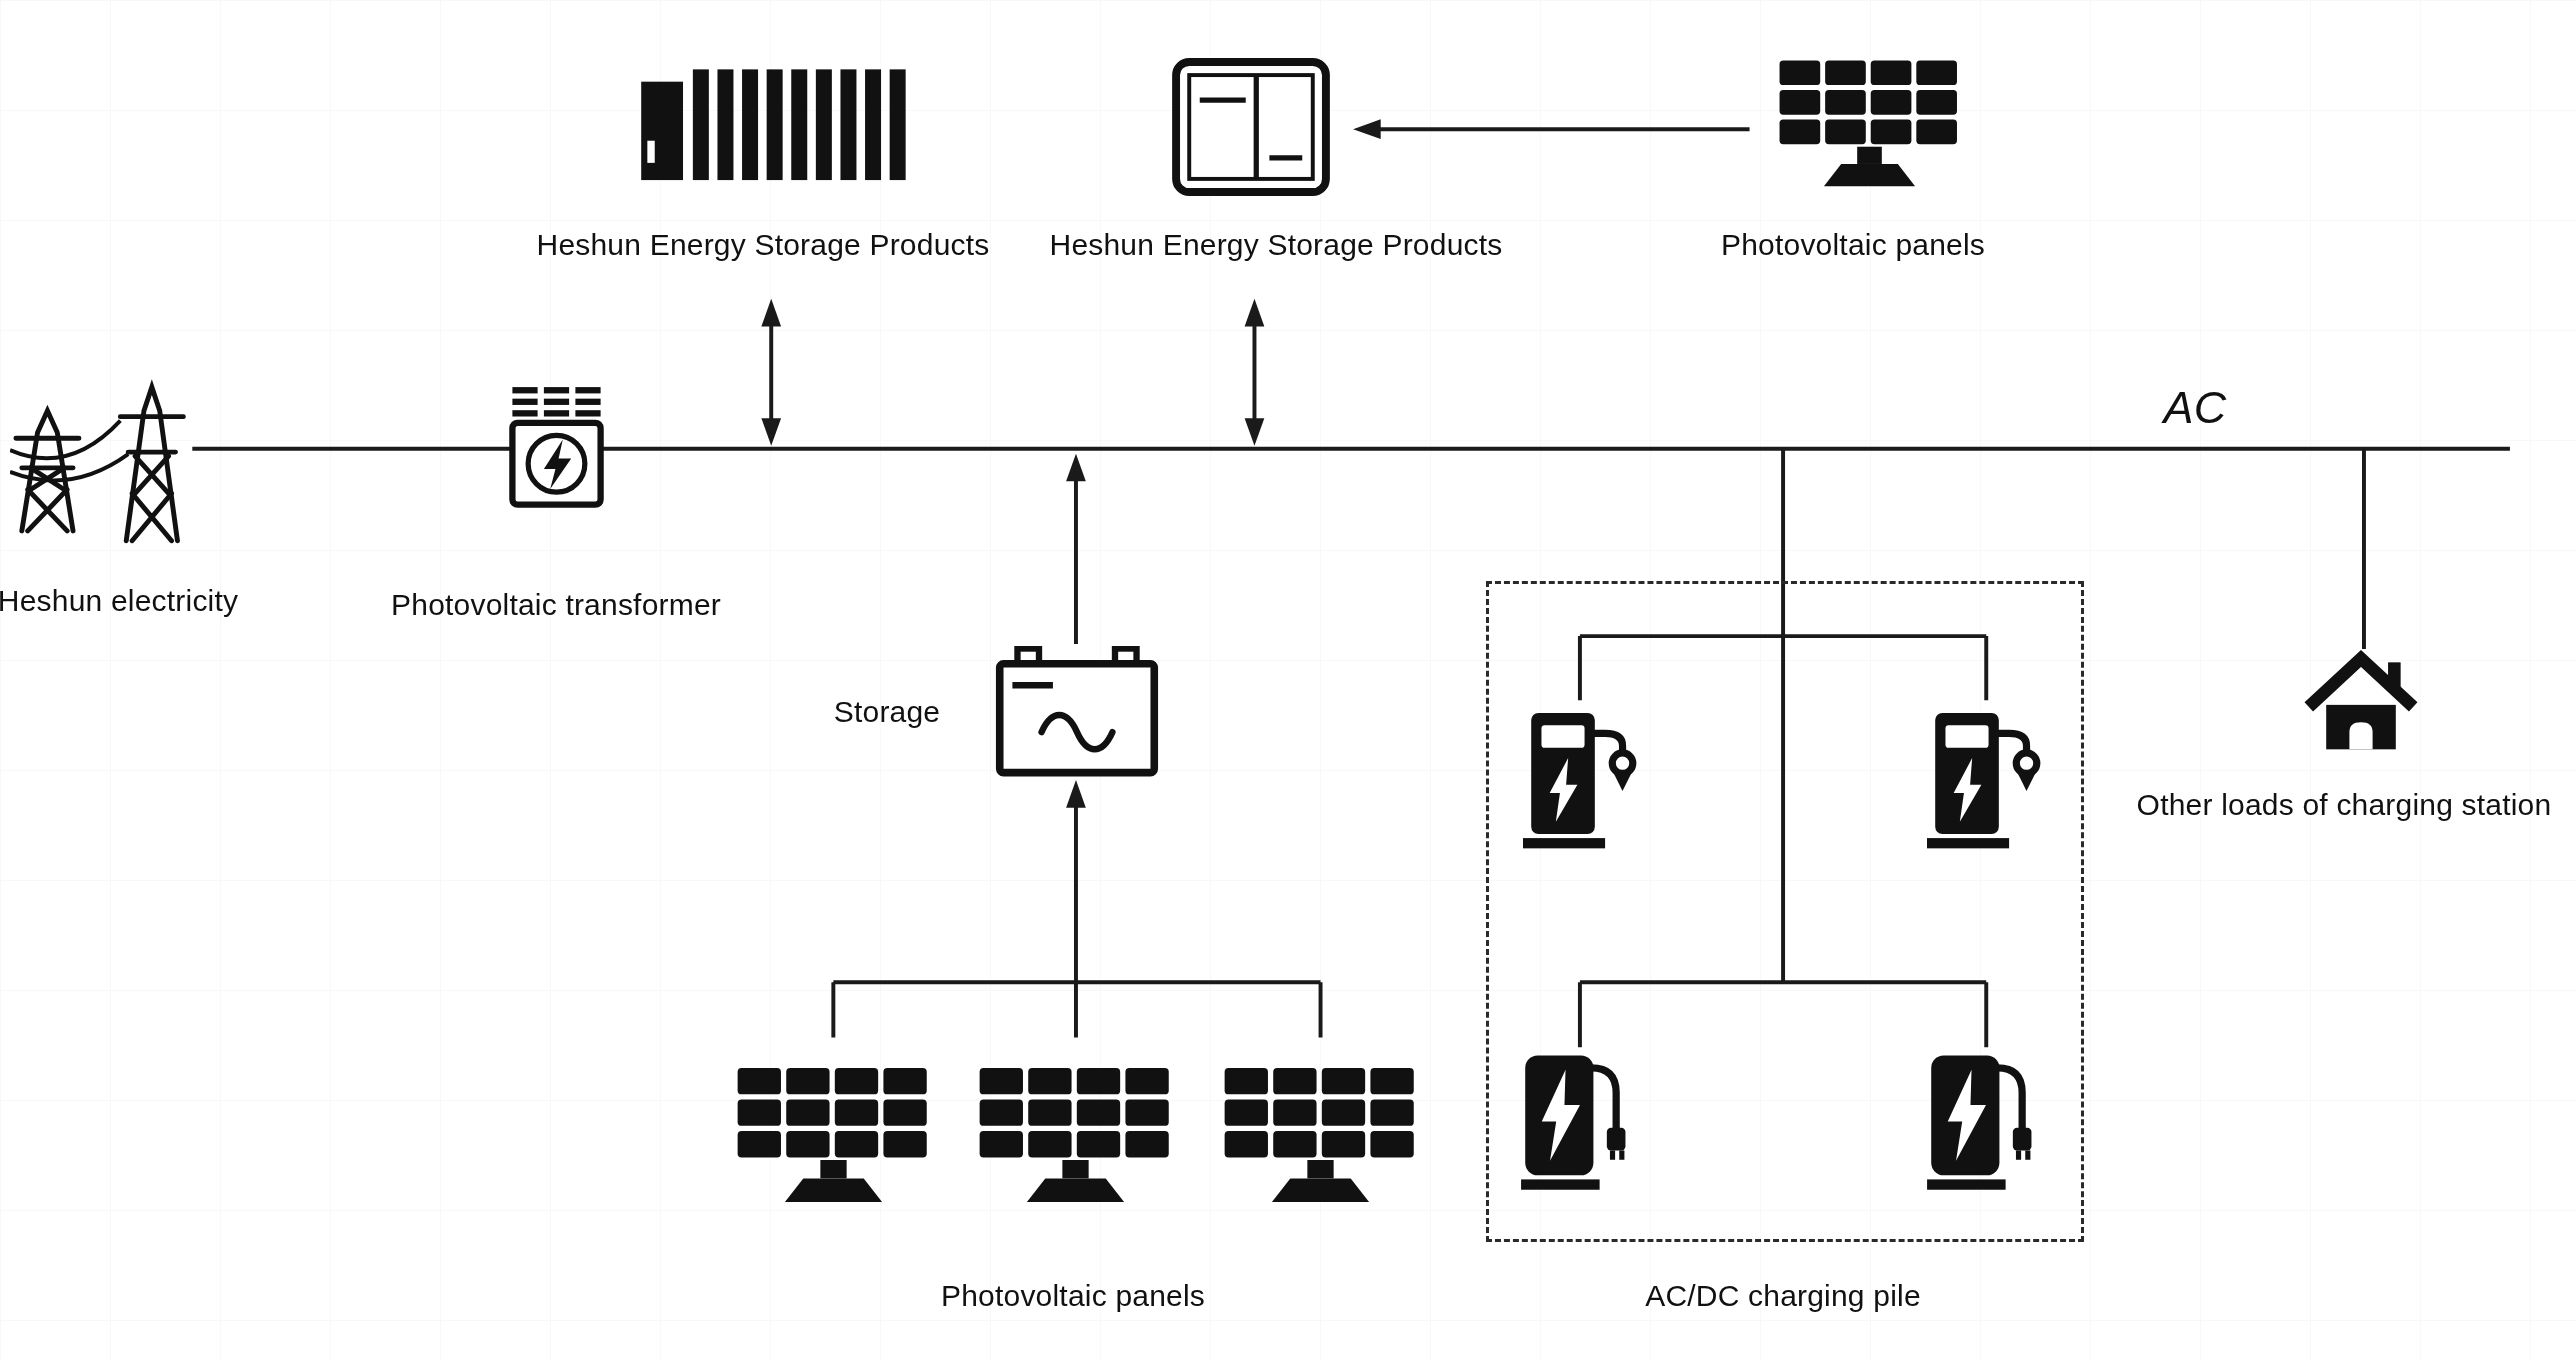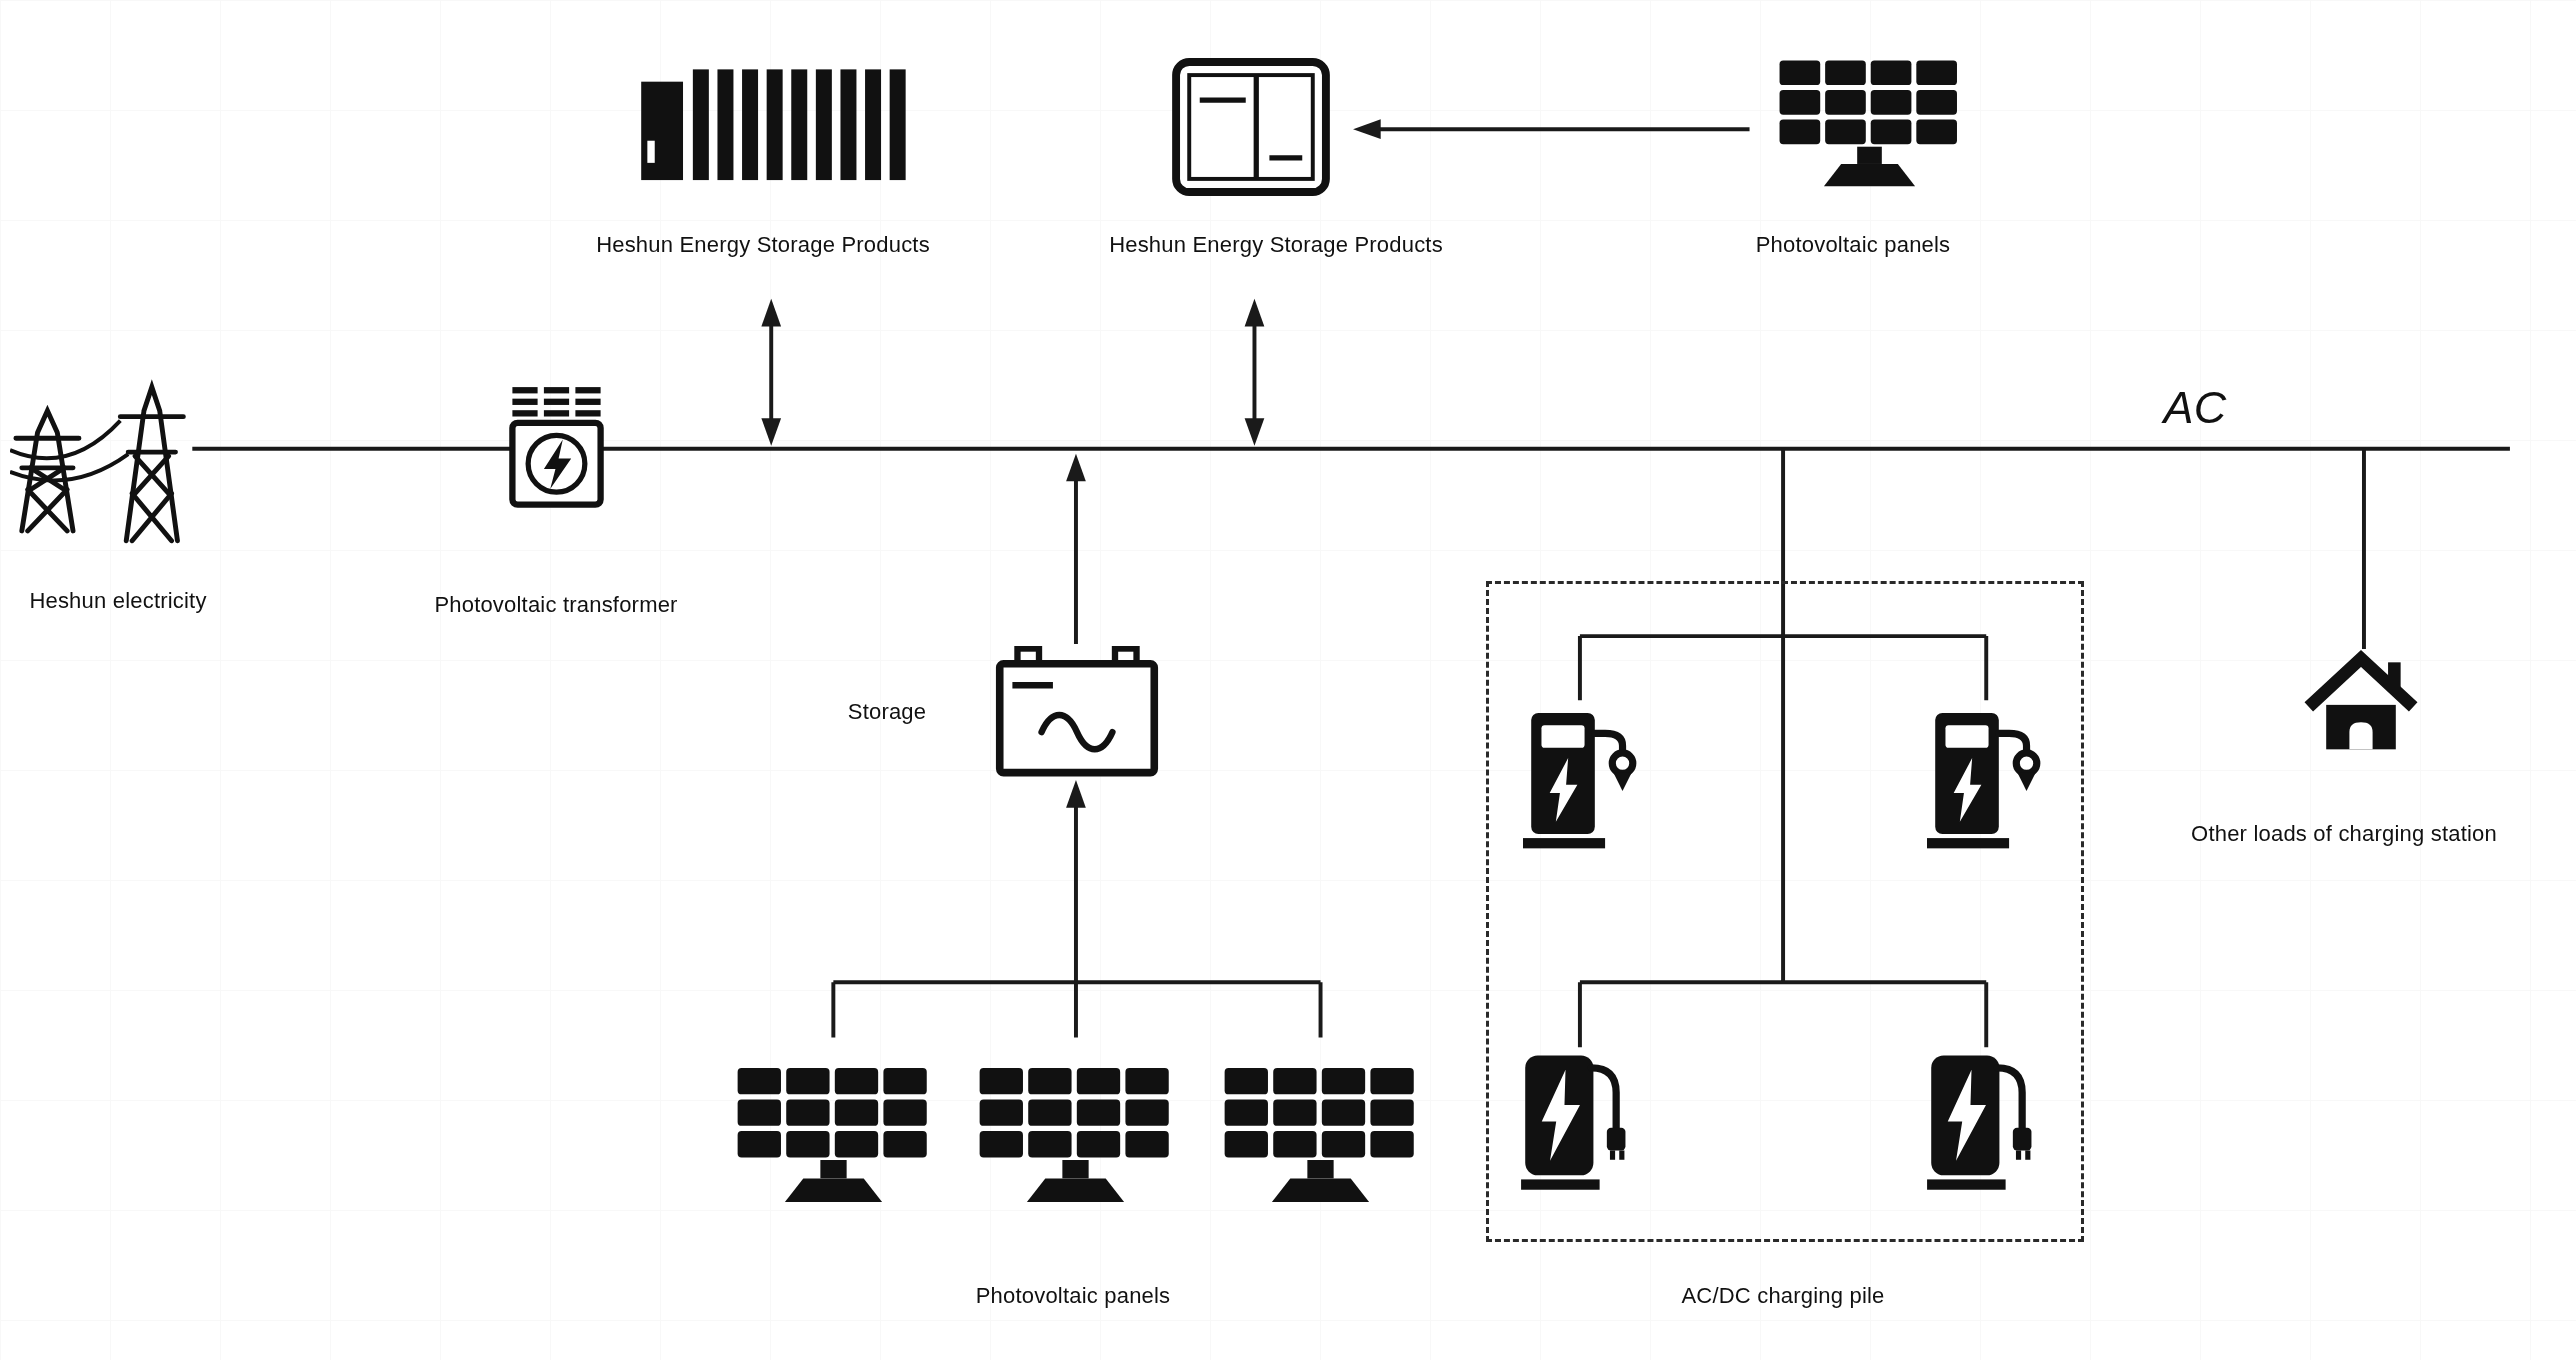--- a/index.html
+++ b/index.html
@@ -14,21 +14,21 @@
       linear-gradient(90deg, #f8f8f8 1px, transparent 1px);
     background-size: 110px 110px;
     background-color: #ffffff;
     overflow: hidden;
   }
   .abs { position: absolute; }
   .lbl {
     position: absolute;
     transform: translateX(-50%);
     white-space: nowrap;
-    font-size: 22px;
+    font-size: 30px;
     line-height: 36px;
     color: #111111;
     letter-spacing: 0.2px;
   }
   .lbl-big {
     font-size: 45px;
     line-height: 51px;
     color: #111111;
   }
   .dashed-box {
@@ -288,16 +288,16 @@
 
   <div class="lbl" style="left:118px; top:583px;">Heshun electricity</div>
   <div class="lbl" style="left:556px; top:587px;">Photovoltaic transformer</div>
   <div class="lbl" style="left:763px; top:227px;">Heshun Energy Storage Products</div>
   <div class="lbl" style="left:1276px; top:227px;">Heshun Energy Storage Products</div>
   <div class="lbl" style="left:1853px; top:227px;">Photovoltaic panels</div>
   <div class="lbl lbl-big" style="left:2195px; top:382px;font-style:italic;">AC</div>
   <div class="lbl" style="left:887px; top:694px;">Storage</div>
   <div class="lbl" style="left:1073px; top:1278px;">Photovoltaic panels</div>
   <div class="lbl" style="left:1783px; top:1278px;">AC/DC charging pile</div>
-  <div class="lbl" style="left:2344px; top:816px;">Other loads of charging station</div>
+  <div class="lbl" style="left:2344px; top:787px;">Other loads of charging station</div>
 
 </div>
 
 
 </body></html>

